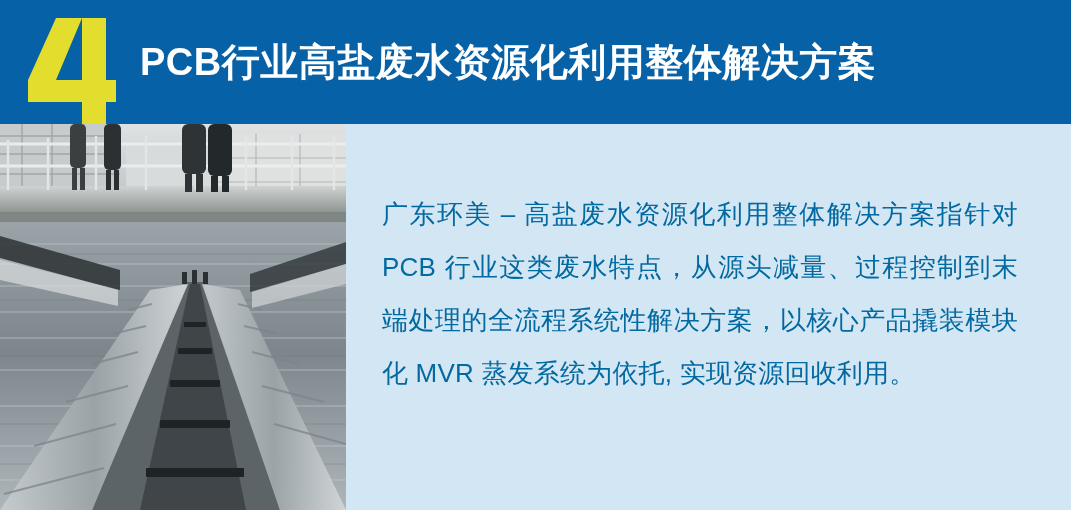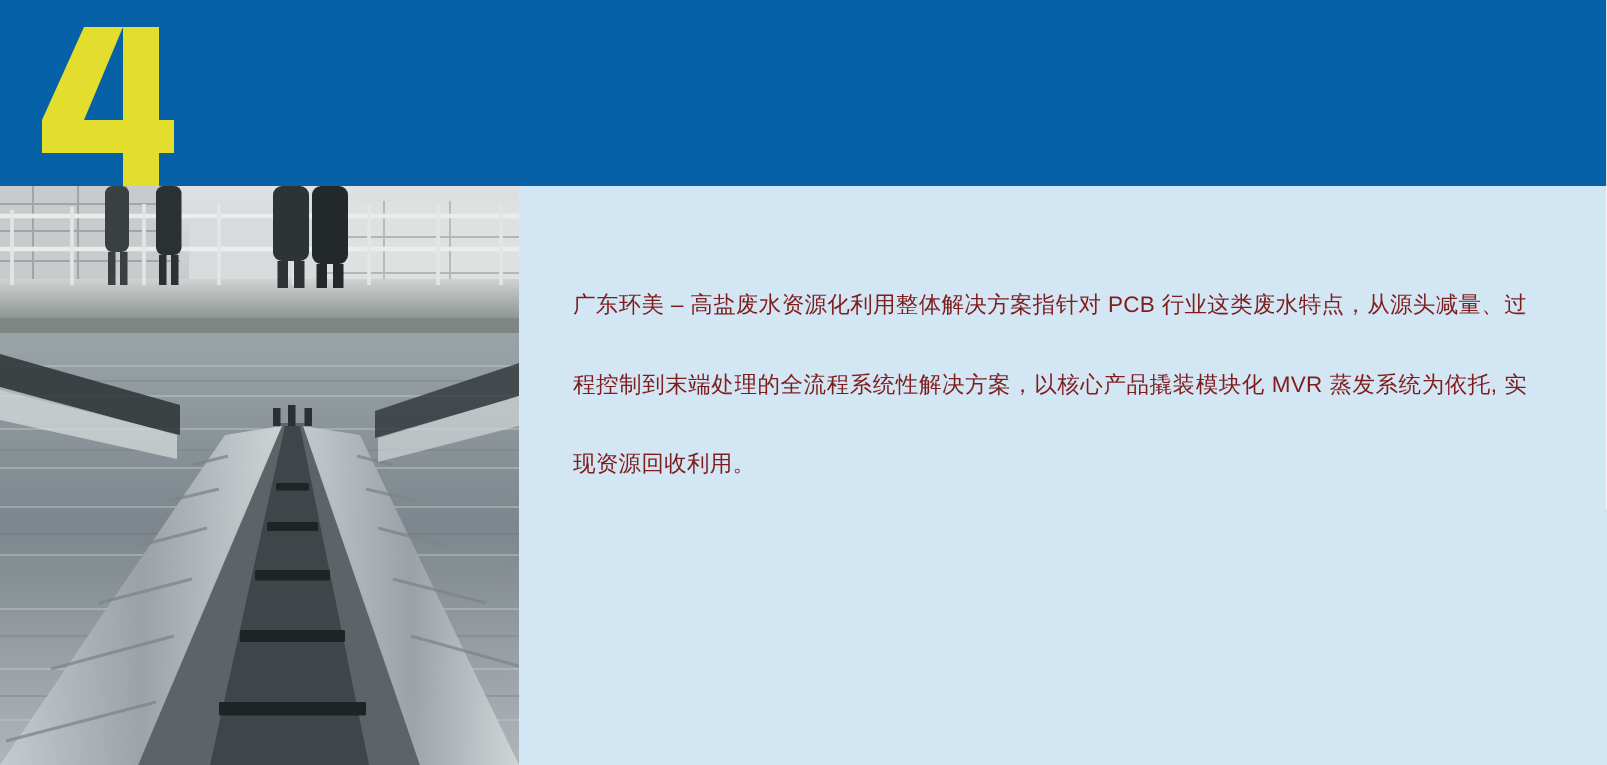--- a/index.html
+++ b/index.html
@@ -86,42 +86,43 @@
     width: 725px;
     height: 386px;
     background: #D3E6F4;
   }
 
   .body-text {
     position: absolute;
     left: 36px;
     top: 38px;
     width: 636px;
-    color: #7f1d1d;
-    font-size: 15px;
+    color: #0369a1;
+    font-size: 26px;
     line-height: 53px;
     letter-spacing: 0.2px;
     text-align: justify;
     text-justify: inter-character;
   }
 </style>
 </head>
 <body>
 
 <div class="page">
 
   <div class="header-bar">
 
     <div class="section-number">
       <svg width="88" height="106" viewBox="0 0 88 106" xmlns="http://www.w3.org/2000/svg">
 
         <polygon points="28,0 54,0 28,62 54,62 54,0 78,0 78,62 88,62 88,84 78,84 78,106 54,106 54,84 0,84 0,62" fill="#E3DD2E"></polygon>
       </svg>
     </div>
 
+    <div class="header-title">PCB行业高盐废水资源化利用整体解决方案</div>
   </div>
 
   <div class="content">
 
     <div class="photo">
       <svg width="346" height="386" viewBox="0 0 346 386" xmlns="http://www.w3.org/2000/svg">
         <defs>
           <linearGradient id="skyG" x1="0" y1="0" x2="0" y2="1">
             <stop offset="0%" stop-color="#dfe2e3"></stop>
             <stop offset="100%" stop-color="#b9bfc2"></stop>

